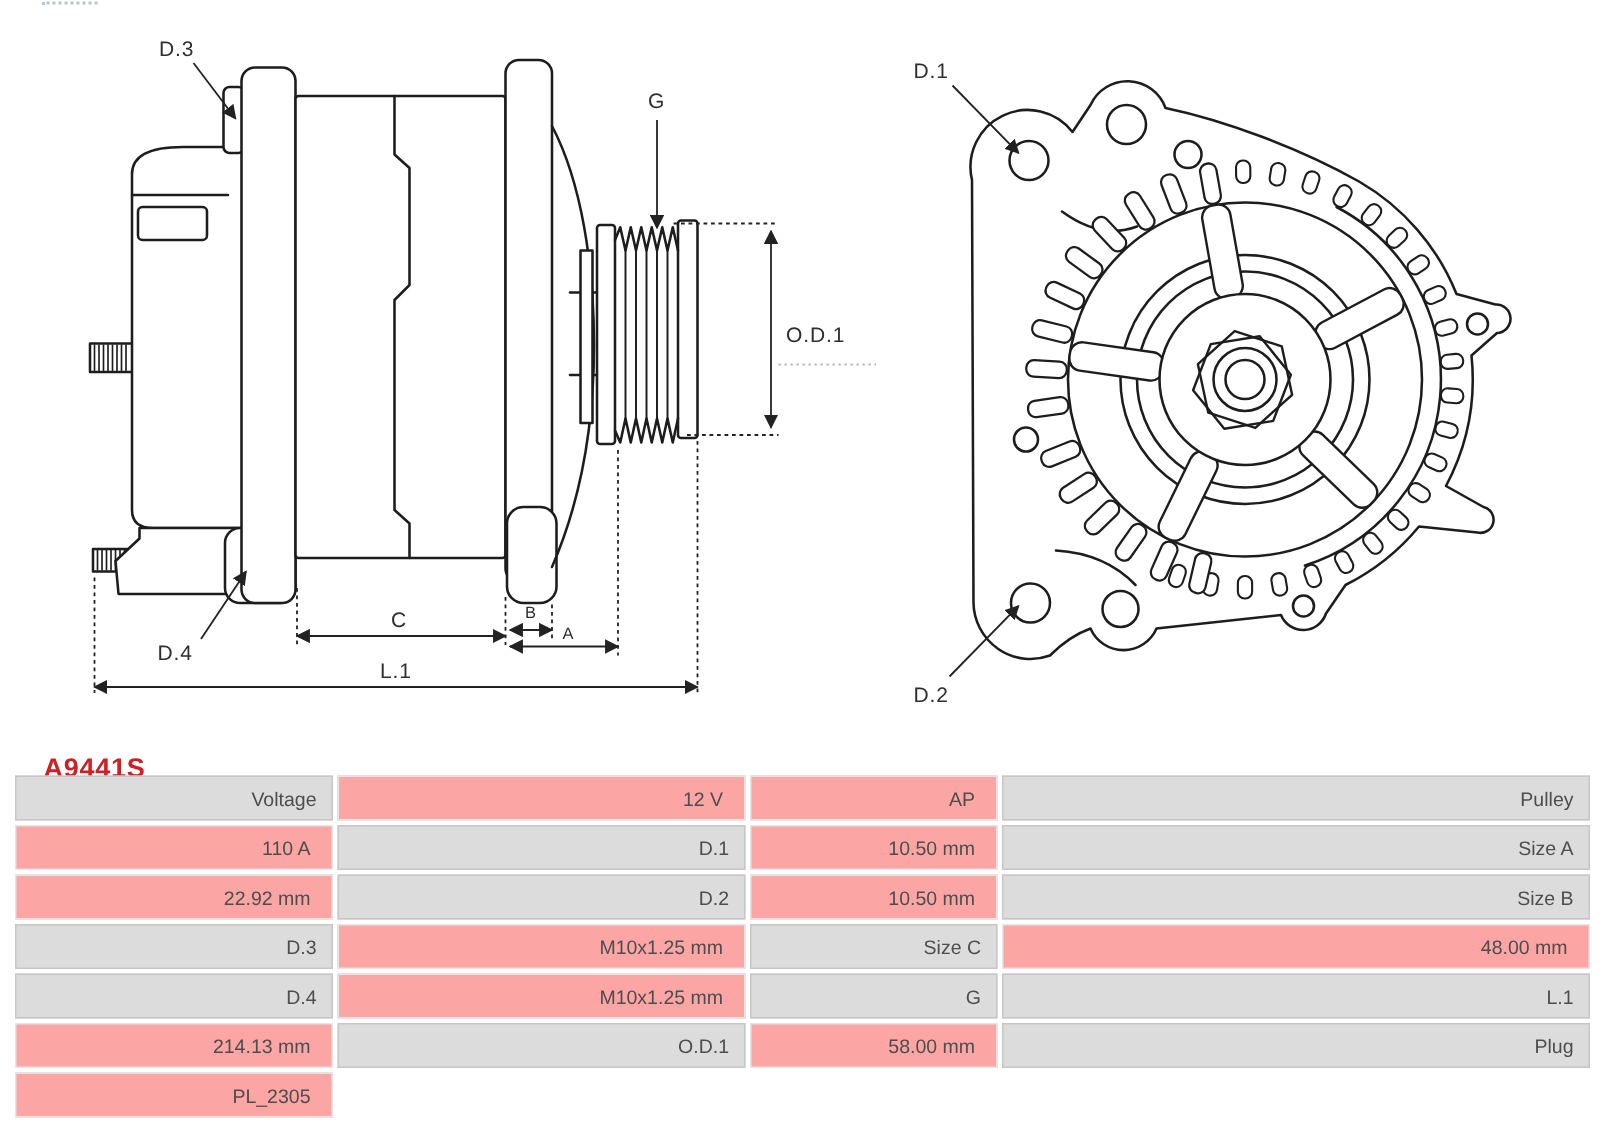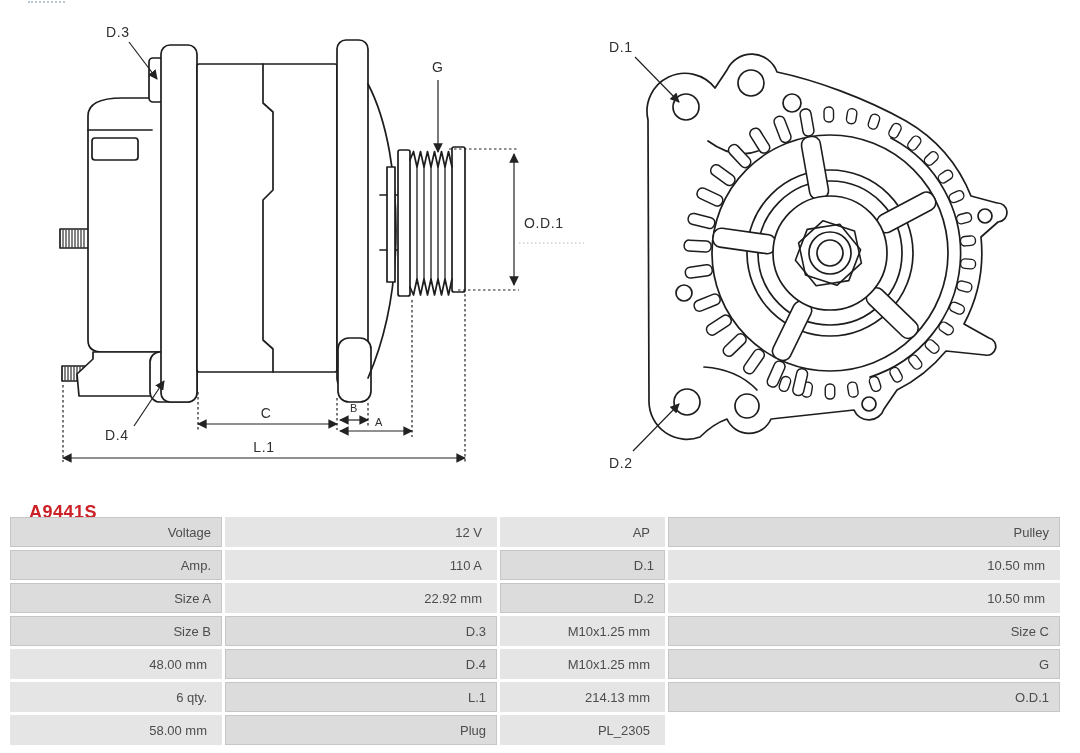--- a/index.html
+++ b/index.html
@@ -8,21 +8,21 @@
   .artifact{position:absolute;left:28px;top:1px;width:37px;height:0;
             border-top:2px dotted #9fb3c8;opacity:.75;}
   #diagram{position:absolute;left:0;top:0;}
   #part-number{position:absolute;left:13px;top:486px;margin:16px;
                font-size:18px;font-weight:bold;color:#cc2127;letter-spacing:.5px;}
   #spec-table{position:absolute;left:10px;top:517px;width:1050px;
               display:grid;grid-template-columns:212px 272px 165px 392px;
               grid-auto-rows:30px;gap:3px;font-size:13px;color:#4d4d4d;}
   #spec-table .cell{display:flex;align-items:center;justify-content:flex-end;box-sizing:border-box;}
   #spec-table .lbl{background:#dcdcdc;border:1px solid #c6c6c6;padding-right:10px;}
-  #spec-table .val{background:#e5e5e5;border:1px solid #e5e5e5;padding-right:14px;}
+  #spec-table .val{background:#fca5a5;border:1px solid #e5e5e5;padding-right:14px;}
   svg text{font-family:"Liberation Sans", sans-serif;font-size:14px;fill:#2f2f2f;letter-spacing:.6px;}
   svg text.small{font-size:11px;}
 </style>
 </head>
 <body>
 
 <div class="artifact"></div>
 
 <svg id="diagram" width="1080" height="490" viewBox="0 0 1080 490" xmlns="http://www.w3.org/2000/svg">
   <defs>
@@ -212,41 +212,39 @@
 </svg>
 
 <h1 id="part-number">A9441S</h1>
 
 <div id="spec-table">
   <div class="cell lbl">Voltage</div>
   <div class="cell val">12 V</div>
   <div class="cell val">AP</div>
   <div class="cell lbl">Pulley</div>
 
-  <div class="cell lbl">Amp.</div>
   <div class="cell val">110 A</div>
   <div class="cell lbl">D.1</div>
   <div class="cell val">10.50 mm</div>
 
   <div class="cell lbl">Size A</div>
   <div class="cell val">22.92 mm</div>
   <div class="cell lbl">D.2</div>
   <div class="cell val">10.50 mm</div>
 
   <div class="cell lbl">Size B</div>
   <div class="cell lbl">D.3</div>
   <div class="cell val">M10x1.25 mm</div>
 
   <div class="cell lbl">Size C</div>
   <div class="cell val">48.00 mm</div>
   <div class="cell lbl">D.4</div>
   <div class="cell val">M10x1.25 mm</div>
 
   <div class="cell lbl">G</div>
-  <div class="cell val">6 qty.</div>
   <div class="cell lbl">L.1</div>
   <div class="cell val">214.13 mm</div>
 
   <div class="cell lbl">O.D.1</div>
   <div class="cell val">58.00 mm</div>
   <div class="cell lbl">Plug</div>
   <div class="cell val">PL_2305</div>
 </div>
 
 </body></html>

